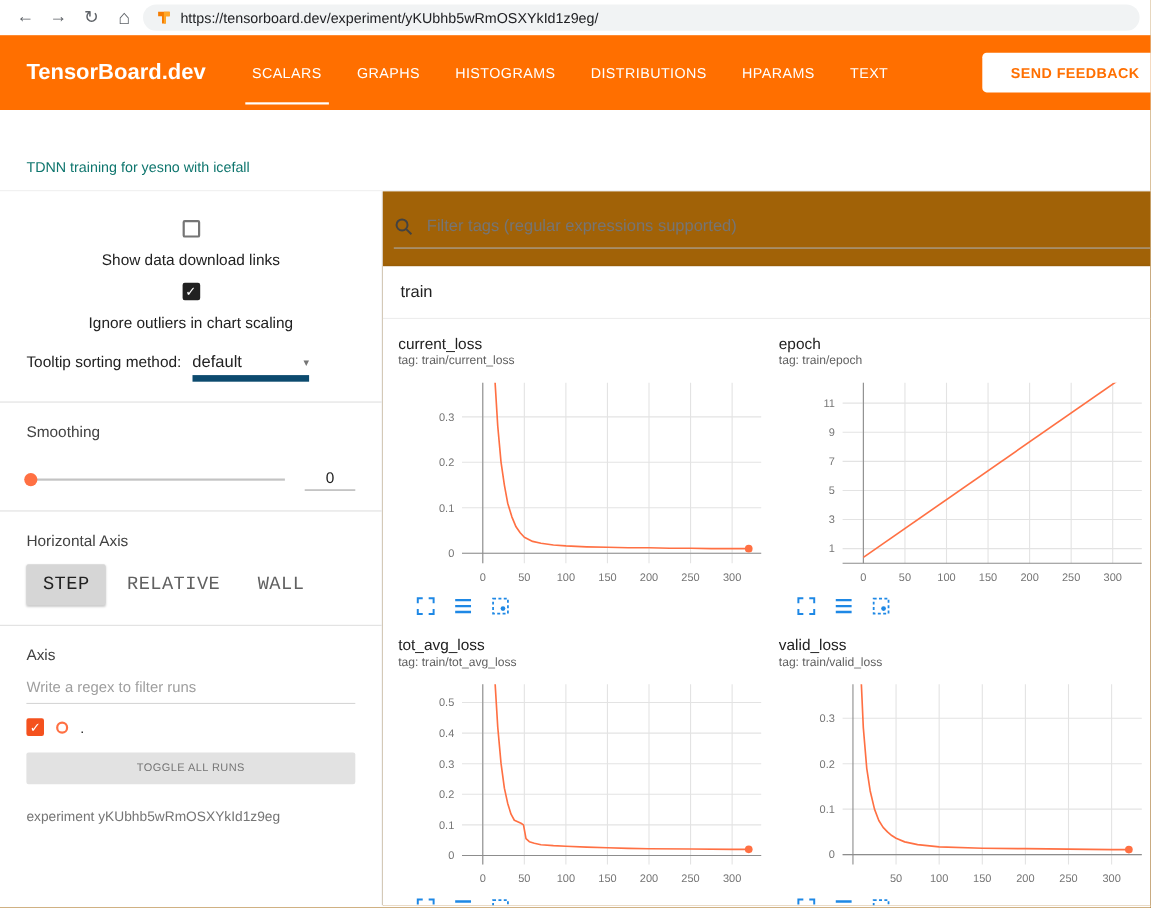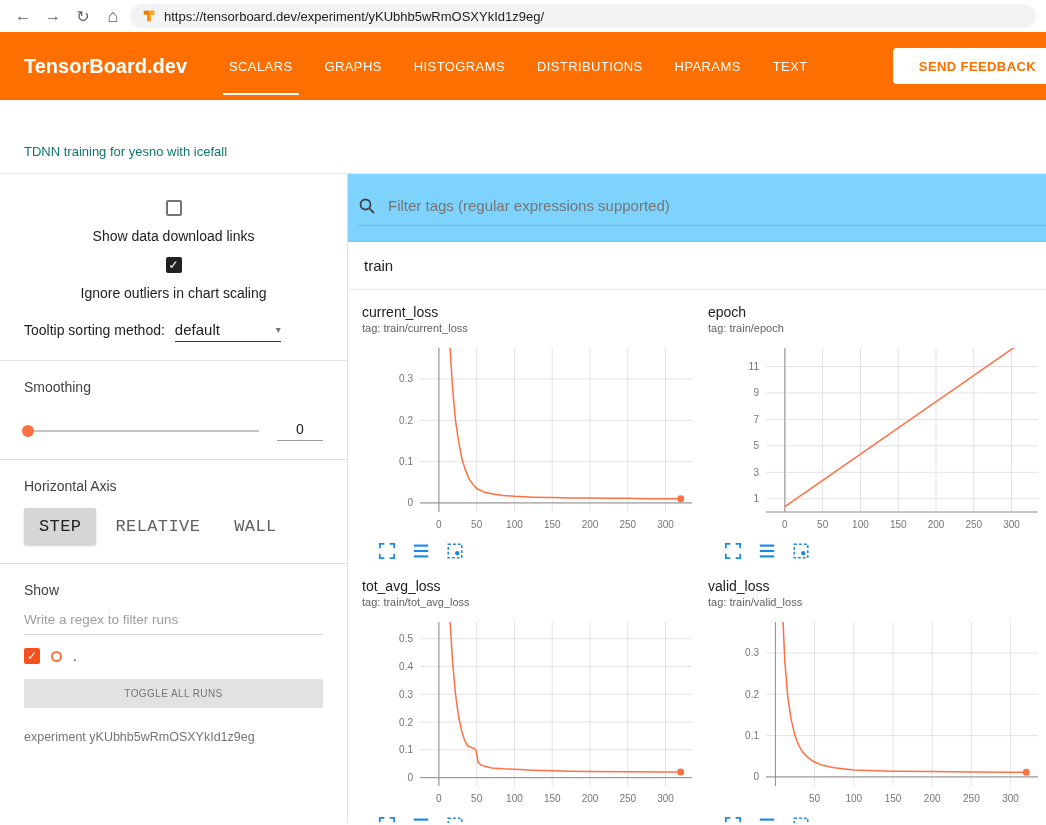--- a/index.html
+++ b/index.html
@@ -25,29 +25,29 @@
   .feedback-btn { margin-left:auto; margin-right:-16px; background:#fff; color:var(--header);
     font-family:inherit; font-size:13px; font-weight:bold; letter-spacing:.4px;
     border:none; border-radius:4px; height:36px; padding:0 26px; cursor:pointer; white-space:nowrap; }
 
   
   .desc-bar { padding:44px 24px 14px; font-size:13px; color:#0f766e; border-bottom:1px solid #ececec; }
 
   
   .content { display:flex; height:649px; }
   .sidebar { width:348px; flex:0 0 348px; padding:26px 24px 0; border-right:1px solid #e0e0e0; background:#fff; }
-  .main { flex:1; background:#7dd3fc; overflow:hidden; }
+  .main { flex:1; background:#a16207; overflow:hidden; }
 
   
   .check-row { display:flex; align-items:center; gap:12px; margin-bottom:13px; font-size:14px; color:#212121;flex-direction:column; }
   .checkbox { width:16px; height:16px; border:2px solid #757575; border-radius:2px; background:#fff; flex:0 0 16px; cursor:pointer; }
   .checkbox.checked { background:#212121; border-color:#212121; color:#fff; display:flex; align-items:center; justify-content:center; font-size:12px; line-height:1; }
   .checkbox.checked.orange { background:var(--runcheck); border-color:var(--runcheck); }
   .tooltip-row { display:flex; align-items:baseline; gap:10px; margin-top:20px; font-size:14px; color:#212121; }
-  .dropdown { width:106px; border-bottom:1px solid #0c4a6e; display:flex; justify-content:space-between; align-items:center; padding-bottom:3px; cursor:pointer; }
+  .dropdown { width:106px; border-bottom:6px solid #0c4a6e; display:flex; justify-content:space-between; align-items:center; padding-bottom:3px; cursor:pointer; }
   .dropdown-value { font-size:15px; }
   .caret { font-size:10px; color:#757575; }
   .divider { border-top:1px solid #e0e0e0; margin:18px -24px; }
   .section-label { font-size:14px; color:#424242; }
   .slider-row { display:flex; align-items:center; gap:18px; margin-top:26px; }
   .slider-track { flex:1; height:2px; background:#c3c3c3; position:relative; cursor:pointer; }
   .slider-thumb { position:absolute; left:-2px; top:-5px; width:12px; height:12px; border-radius:50%; background:var(--accent); }
   .slider-value { width:46px; text-align:center; font-size:14px; border-bottom:1px solid #9e9e9e; padding-bottom:3px; }
   .axis-btns { display:flex; gap:4px; margin-top:14px; }
   .axis-btn { font-family:Liberation Mono, monospace; font-size:17px; letter-spacing:.4px; padding:9px 15px; border:none; border-radius:2px;
@@ -144,21 +144,21 @@
 
     <div class="section-label">Horizontal Axis</div>
     <div class="axis-btns">
       <button class="axis-btn active">STEP</button>
       <button class="axis-btn">RELATIVE</button>
       <button class="axis-btn">WALL</button>
     </div>
 
     <div class="divider"></div>
 
-    <div class="section-label">Show</div>
+    <div class="section-label">Axis</div>
     <input class="regex-input" placeholder="Write a regex to filter runs" style="">
     <div class="run-row">
       <span class="checkbox checked orange">✓</span>
       <span class="run-circle"></span>
       <span class="run-name">.</span>
     </div>
     <button class="toggle-btn">TOGGLE ALL RUNS</button>
     <div class="exp-name">experiment yKUbhb5wRmOSXYkId1z9eg</div>
   </aside>
 

